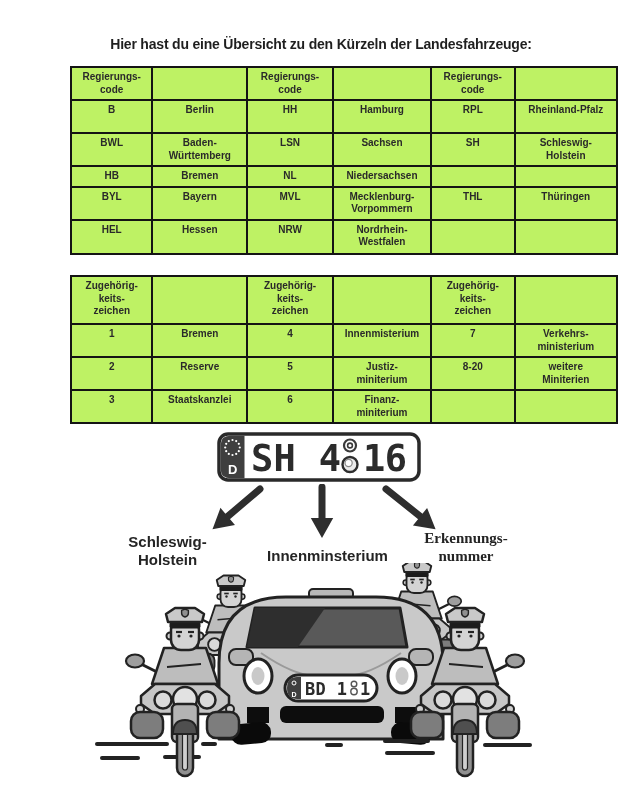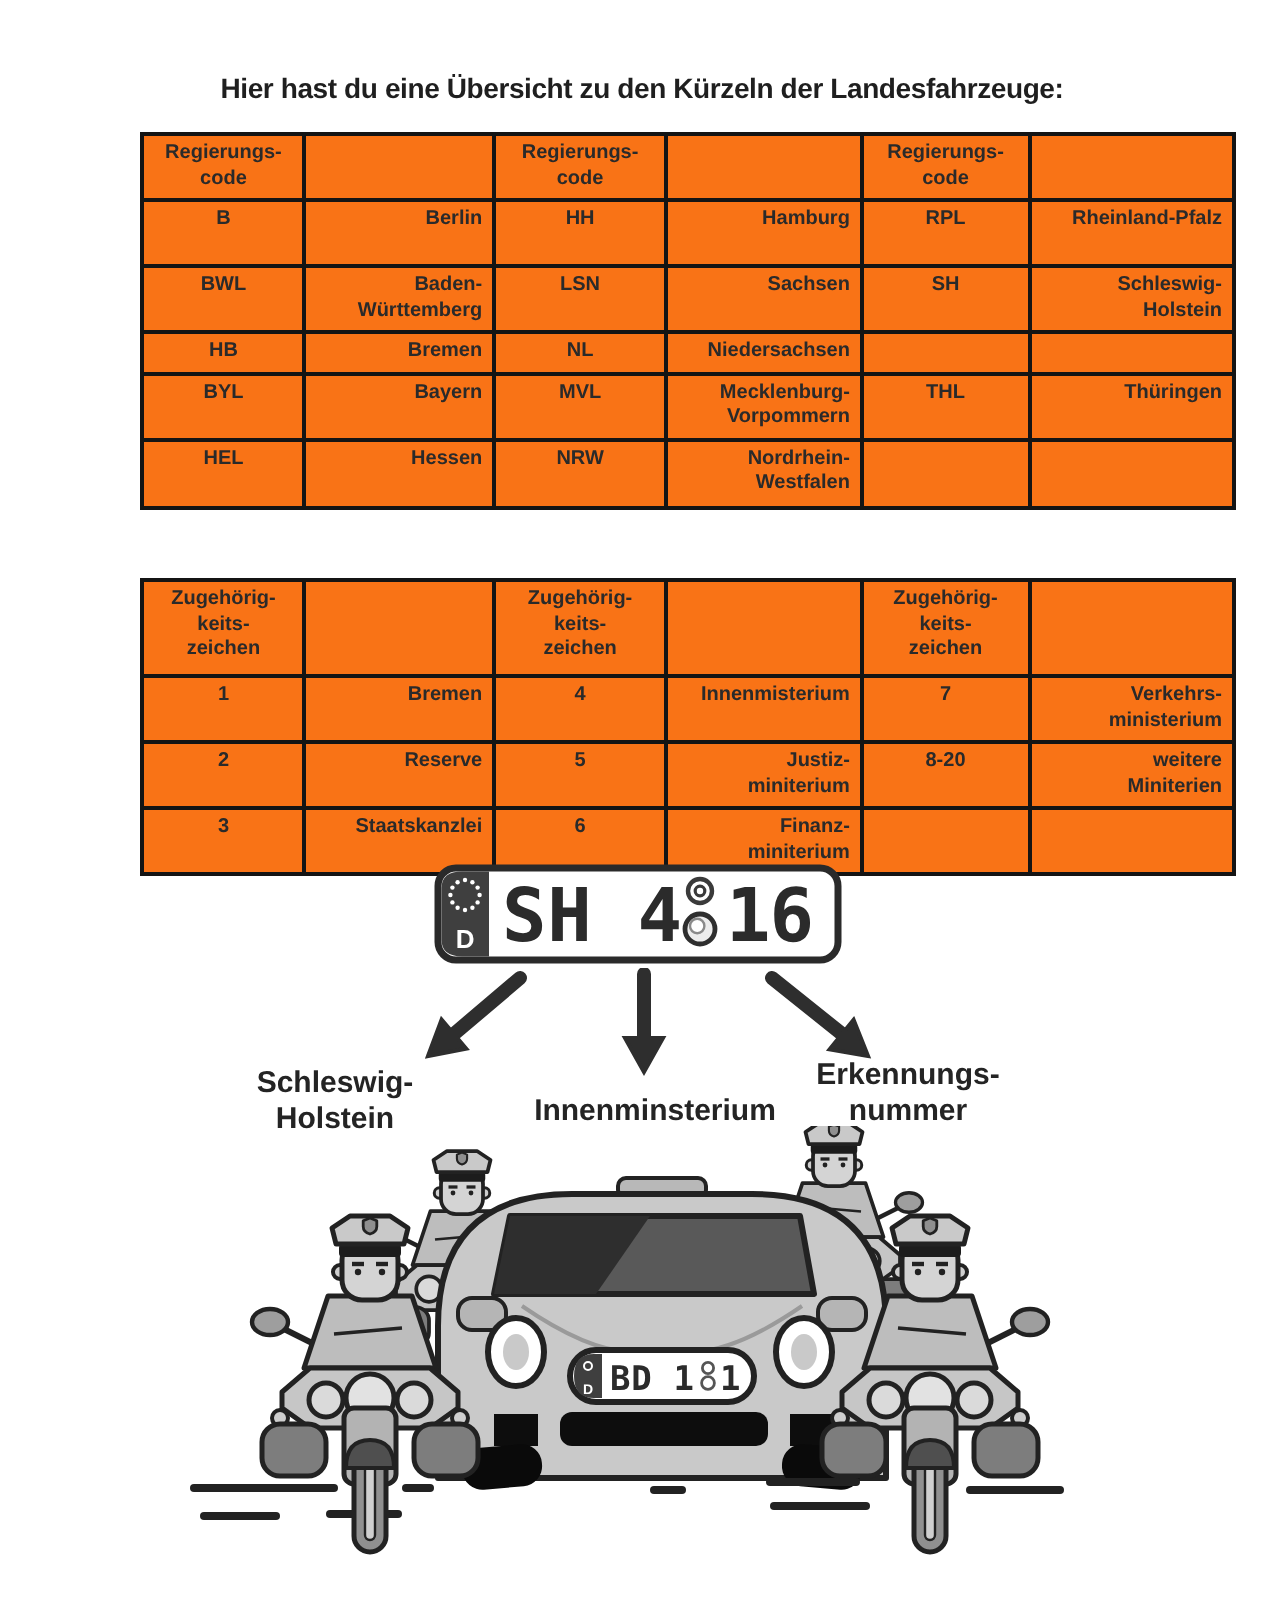--- a/index.html
+++ b/index.html
@@ -1,28 +1,28 @@
 <!DOCTYPE html>
 <html><head>
 <meta charset="utf-8">
 <style>
   html,body{margin:0;padding:0;background:#fff;}
   .page{position:relative;width:642px;height:800px;background:#ffffff;overflow:hidden;
         font-family:"Liberation Sans",sans-serif;color:#1f1f1f;}
   .title{position:absolute;left:0;top:36px;width:642px;text-align:center;
          font-size:14px;font-weight:700;letter-spacing:-0.2px;}
   table.grid{position:absolute;left:70px;border-collapse:collapse;table-layout:fixed;
-             width:548px;background:#f97316;}
+             width:548px;background:#bef264;}
   table.grid td{border:2px solid #141414;font-size:10px;font-weight:700;line-height:1.25;
                 vertical-align:top;padding:3px 5px;white-space:pre-line;color:#2a2a2a;}
   td.code{text-align:center;}
-  td.name{text-align:right;}
+  td.name{text-align:center;}
   td.hdr{text-align:center;vertical-align:middle;padding:2px 2px;}
   .t1{top:66px;}
-  .t2{top:289px;}
+  .t2{top:275px;}
   .lbl{position:absolute;text-align:center;font-weight:700;font-size:15px;
        line-height:1.2;white-space:pre-line;color:#242424;}
   .plate-wrap{position:absolute;left:216px;top:431px;}
   .arrows{position:absolute;left:180px;top:484px;}
   .illu{position:absolute;left:61px;top:563px;}
   .plate-font{font-family:"DejaVu Sans Mono",monospace;font-weight:700;fill:#2b2b2b;}
 </style>
 </head>
 <body>
 
@@ -198,21 +198,21 @@
       <g>
         <line x1="206" y1="5" x2="241" y2="33"></line>
         <polygon points="254,44 234.8,40.7 246.8,25.9" stroke-width="2"></polygon>
       </g>
     </g>
   </svg>
 
   <div class="lbl" style="left:95px;top:533px;width:145px;">Schleswig-
 Holstein</div>
   <div class="lbl" style="left:235px;top:547px;width:185px;">Innenminsterium</div>
-  <div class="lbl" style="left:380px;top:529px;width:148px;">Erkennungs-
+  <div class="lbl" style="left:392px;top:529px;width:148px;font-family:Liberation Serif, serif;">Erkennungs-
 nummer</div>
 
   <svg class="illu" width="520" height="237" viewBox="0 0 520 237">
     <defs>
       <g id="cop" stroke-linejoin="round">
 
         <line x1="-16" y1="-20" x2="-44" y2="-34" stroke="#222" stroke-width="3"></line>
         <ellipse cx="-50" cy="-37" rx="9" ry="6.5" fill="#9e9e9e" stroke="#222" stroke-width="2.2"></ellipse>
 
         <polygon points="-21,-50 21,-50 33,-14 -33,-14" fill="#bdbdbd" stroke="#222" stroke-width="2.5"></polygon>

